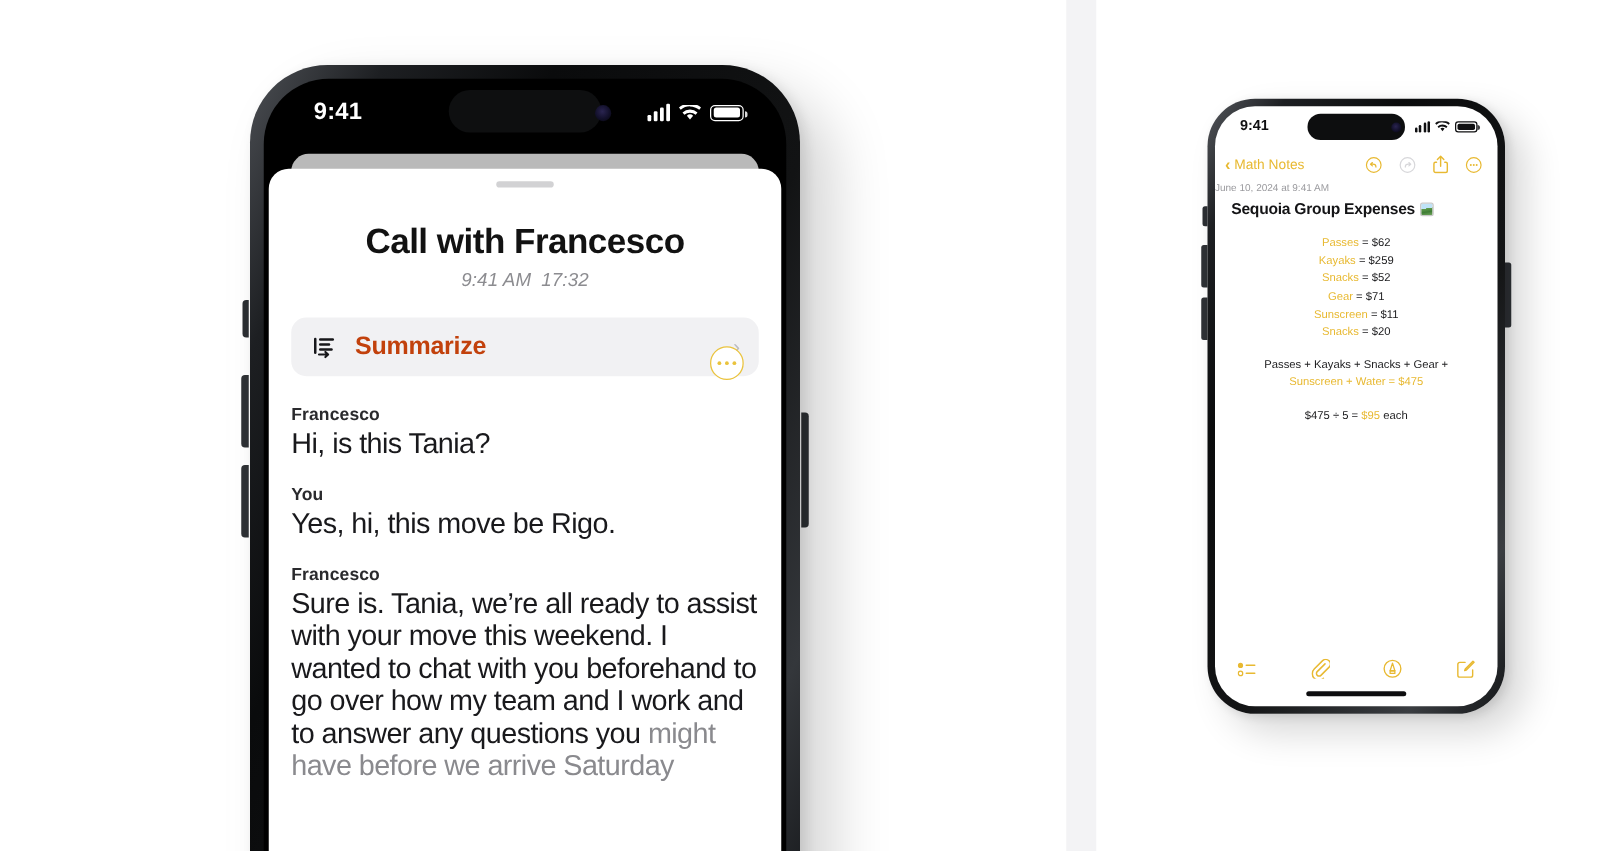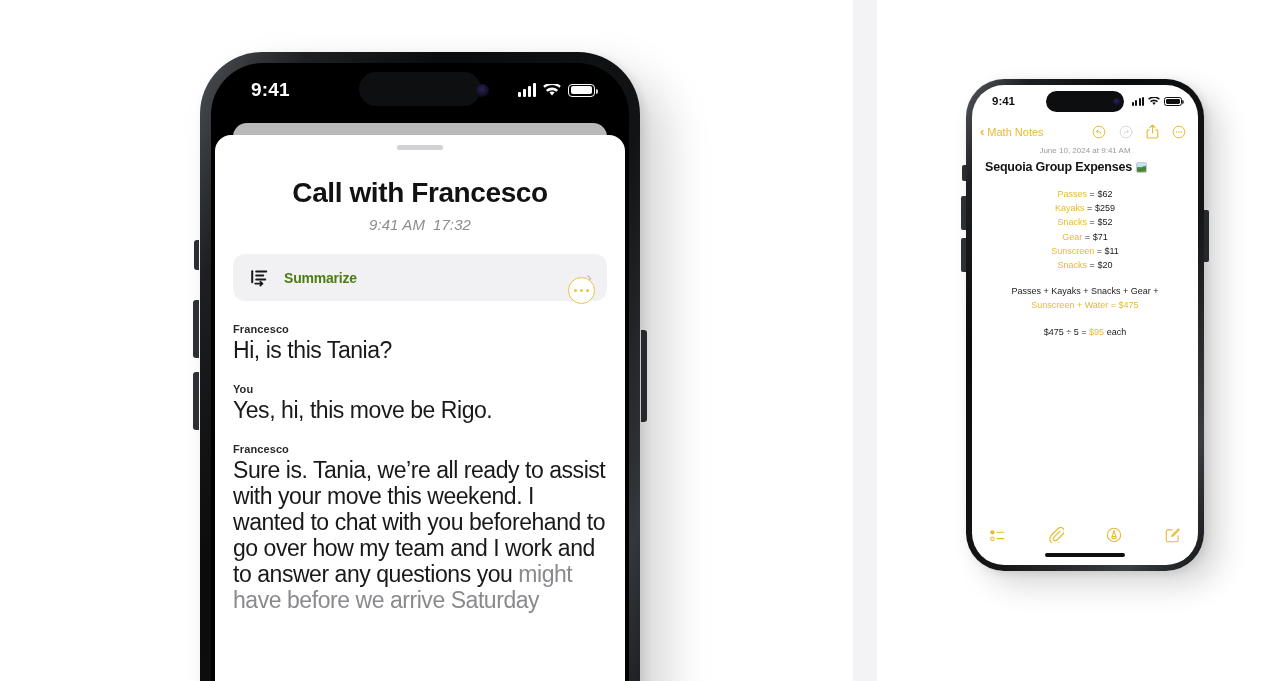--- a/index.html
+++ b/index.html
@@ -89,25 +89,25 @@
     background:#fff;
   }
   .more-btn b { width:3.4px; height:3.4px; border-radius:50%; background:#eac33d; display:block; }
 
   .summarize-row {
     margin: 21px 18px 0;
     height: 47px; background:#f1f1f3; border-radius:12px;
     display:flex; align-items:center; padding: 0 15px 0 17px;
   }
   .sum-icon { width:20px; height:20px; flex:none; margin-right:14px; }
-  .sum-label { font-size:14px; font-weight:600; color:#4d7c0f; letter-spacing:-0.2px; flex:1; }
+  .sum-label { font-size:20px; font-weight:600; color:#c2410c; letter-spacing:-0.2px; flex:1; }
   .chev-right { color:#bcbcc0; font-size:17px; font-weight:400; }
 
   .transcript { padding: 22px 16px 0 18px; }
-  .speaker { font-size:11px; font-weight:700; color:#2a2a2d; letter-spacing:.1px; }
+  .speaker { font-size:14px; font-weight:700; color:#2a2a2d; letter-spacing:.1px; }
   .line { font-size:23px; line-height:26px; color:#19191c; letter-spacing:-0.45px; margin-top:2px; margin-bottom:20px; font-weight:400;}
   .line.dim-last { margin-bottom:0; }
   .line .fade { color:#8a8a8e; }
 
   
   .phone-right {
     position:absolute; left:966px; top:79px;
     width:238px; height:492px;
     border-radius:38px;
     background: linear-gradient(120deg,#55585d 0%, #1d1f22 12%, #0a0b0c 30%, #141516 60%, #3a3d41 85%, #151719 100%);
@@ -143,21 +143,21 @@
   .batt-d::after{ content:""; position:absolute; right:-3px; top:2.6px; width:1.6px; height:3.6px; background:#101012; border-radius:0 2px 2px 0; opacity:.8;}
   .batt-d i { display:block; width:100%; height:100%; background:#101012; border-radius:1.4px;}
 
   .notes-nav { display:flex; align-items:center; padding: 3px 12px 0 8px; height:26px; }
   .back-link { display:flex; align-items:center; gap:3px; color:#e8b931; font-size:11px; font-weight:500; }
   .back-chev { font-size:13px; font-weight:700; line-height:1; }
   .nav-spacer { flex:1; }
   .nav-icons { display:flex; align-items:center; gap:13px; }
   .nav-icons svg { display:block; }
 
-  .note-date { text-align:center; font-size:8px; color:#9a9a9e; margin-top:3px; }
+  .note-date { text-align:left; font-size:8px; color:#9a9a9e; margin-top:3px; }
   .note-body { padding: 5px 13px 0 13px; }
   .note-title { font-size:12.5px; font-weight:700; color:#141416; letter-spacing:-0.2px; display:flex; align-items:center; gap:4px; }
   .note-title .thumb {
     width:11px; height:11px; border-radius:2px; flex:none;
     background: linear-gradient(170deg,#bfe3f7 0%, #bfe3f7 42%, #5f9b4b 43%, #3f7d35 70%, #6ea45a 100%);
     border:0.5px solid #c9c9c9;
   }
   .note-gap { height:13px; }
   .mathline { font-size:9px; line-height:14.2px; color:#1b1b1d;text-align:center; }
   .mathline .tok { color:#e8b931; }

